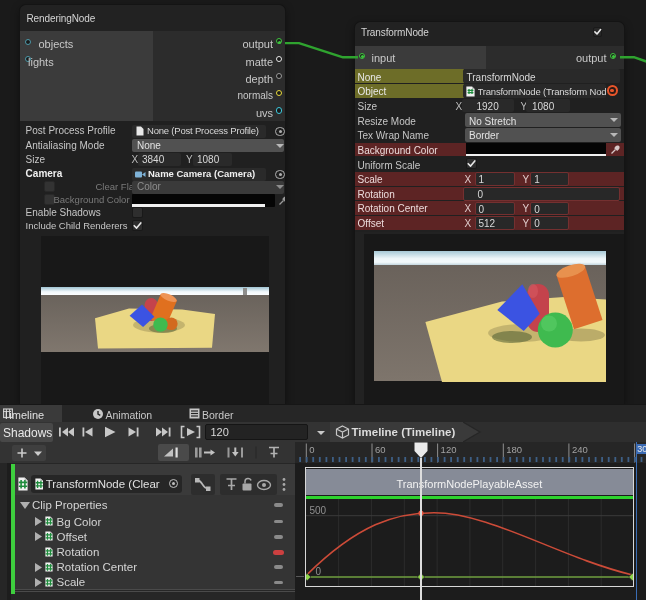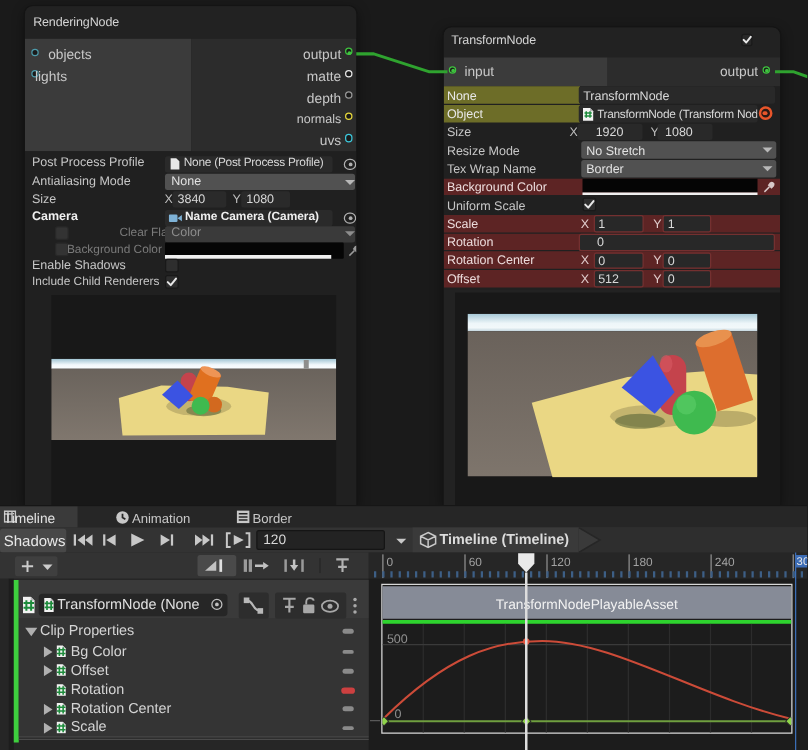--- a/index.html
+++ b/index.html
@@ -367,21 +367,21 @@
         <path d="M0.4 0.4 H6.6 L9.6 3.4 V13.6 H0.4 Z" fill="#f2f2f2"></path>
         <path d="M6.6 0.4 L9.6 3.4 H6.6 Z" fill="#b8b8b8"></path>
         <path d="M3.1 3.1 V11.5 M6.9 3.1 V11.5 M0.8 5.4 H9.2 M0.8 9.2 H9.2" stroke="#1e8c3c" stroke-width="1.60"></path>
       </svg>
       <div style="position:absolute;left:31px;top:69.5px;width:151px;height:18px;background:#262626;border-radius:3px;"></div>
       <svg width="8.5" height="12" style="position:absolute;left:34.5px;top:72.5px">
         <path d="M0.4 0.4 H5.5 L8.1 2.9 V11.6 H0.4 Z" fill="#f2f2f2"></path>
         <path d="M5.5 0.4 L8.1 2.9 H5.5 Z" fill="#b8b8b8"></path>
         <path d="M2.6 2.7 V9.9 M5.9 2.7 V9.9 M0.7 4.7 H7.8 M0.7 7.9 H7.8" stroke="#1e8c3c" stroke-width="1.36"></path>
       </svg>
-      <div style="position:absolute;left:45.7px;top:74px;width:118px;overflow:hidden;font-size:11.5px;color:#e0e0e0;white-space:nowrap;line-height:1;">TransformNode (None</div>
+      <div style="position:absolute;left:45.7px;top:74px;width:118px;overflow:hidden;font-size:11.5px;color:#e0e0e0;white-space:nowrap;line-height:1;">TransformNode (Clear</div>
       <div style="position:absolute;left:168.9px;top:73.9px;width:9.2px;height:9.2px;border:1.2px solid #c0c0c0;border-radius:50%;box-sizing:border-box;">
         <div style="position:absolute;left:2.6px;top:2.6px;width:3px;height:3px;border-radius:50%;background:#c0c0c0;"></div>
       </div>
       <div style="position:absolute;left:190.5px;top:68.5px;width:24px;height:21px;background:#2d2d2d;border-radius:2px;"></div>
       <svg width="24" height="21" style="position:absolute;left:190.5px;top:68.5px">
         <path d="M6.5 6.5 C12 6.5 11 14.5 17 14.5" stroke="#b8b8b8" stroke-width="1.8" fill="none"></path>
         <rect x="4" y="4" width="4.5" height="4.5" fill="#b8b8b8"></rect>
         <rect x="15" y="12.5" width="4.5" height="4.5" fill="#b8b8b8"></rect>
       </svg>
       <div style="position:absolute;left:219.5px;top:68.5px;width:57px;height:21px;background:#2d2d2d;border-radius:2px;"></div>

